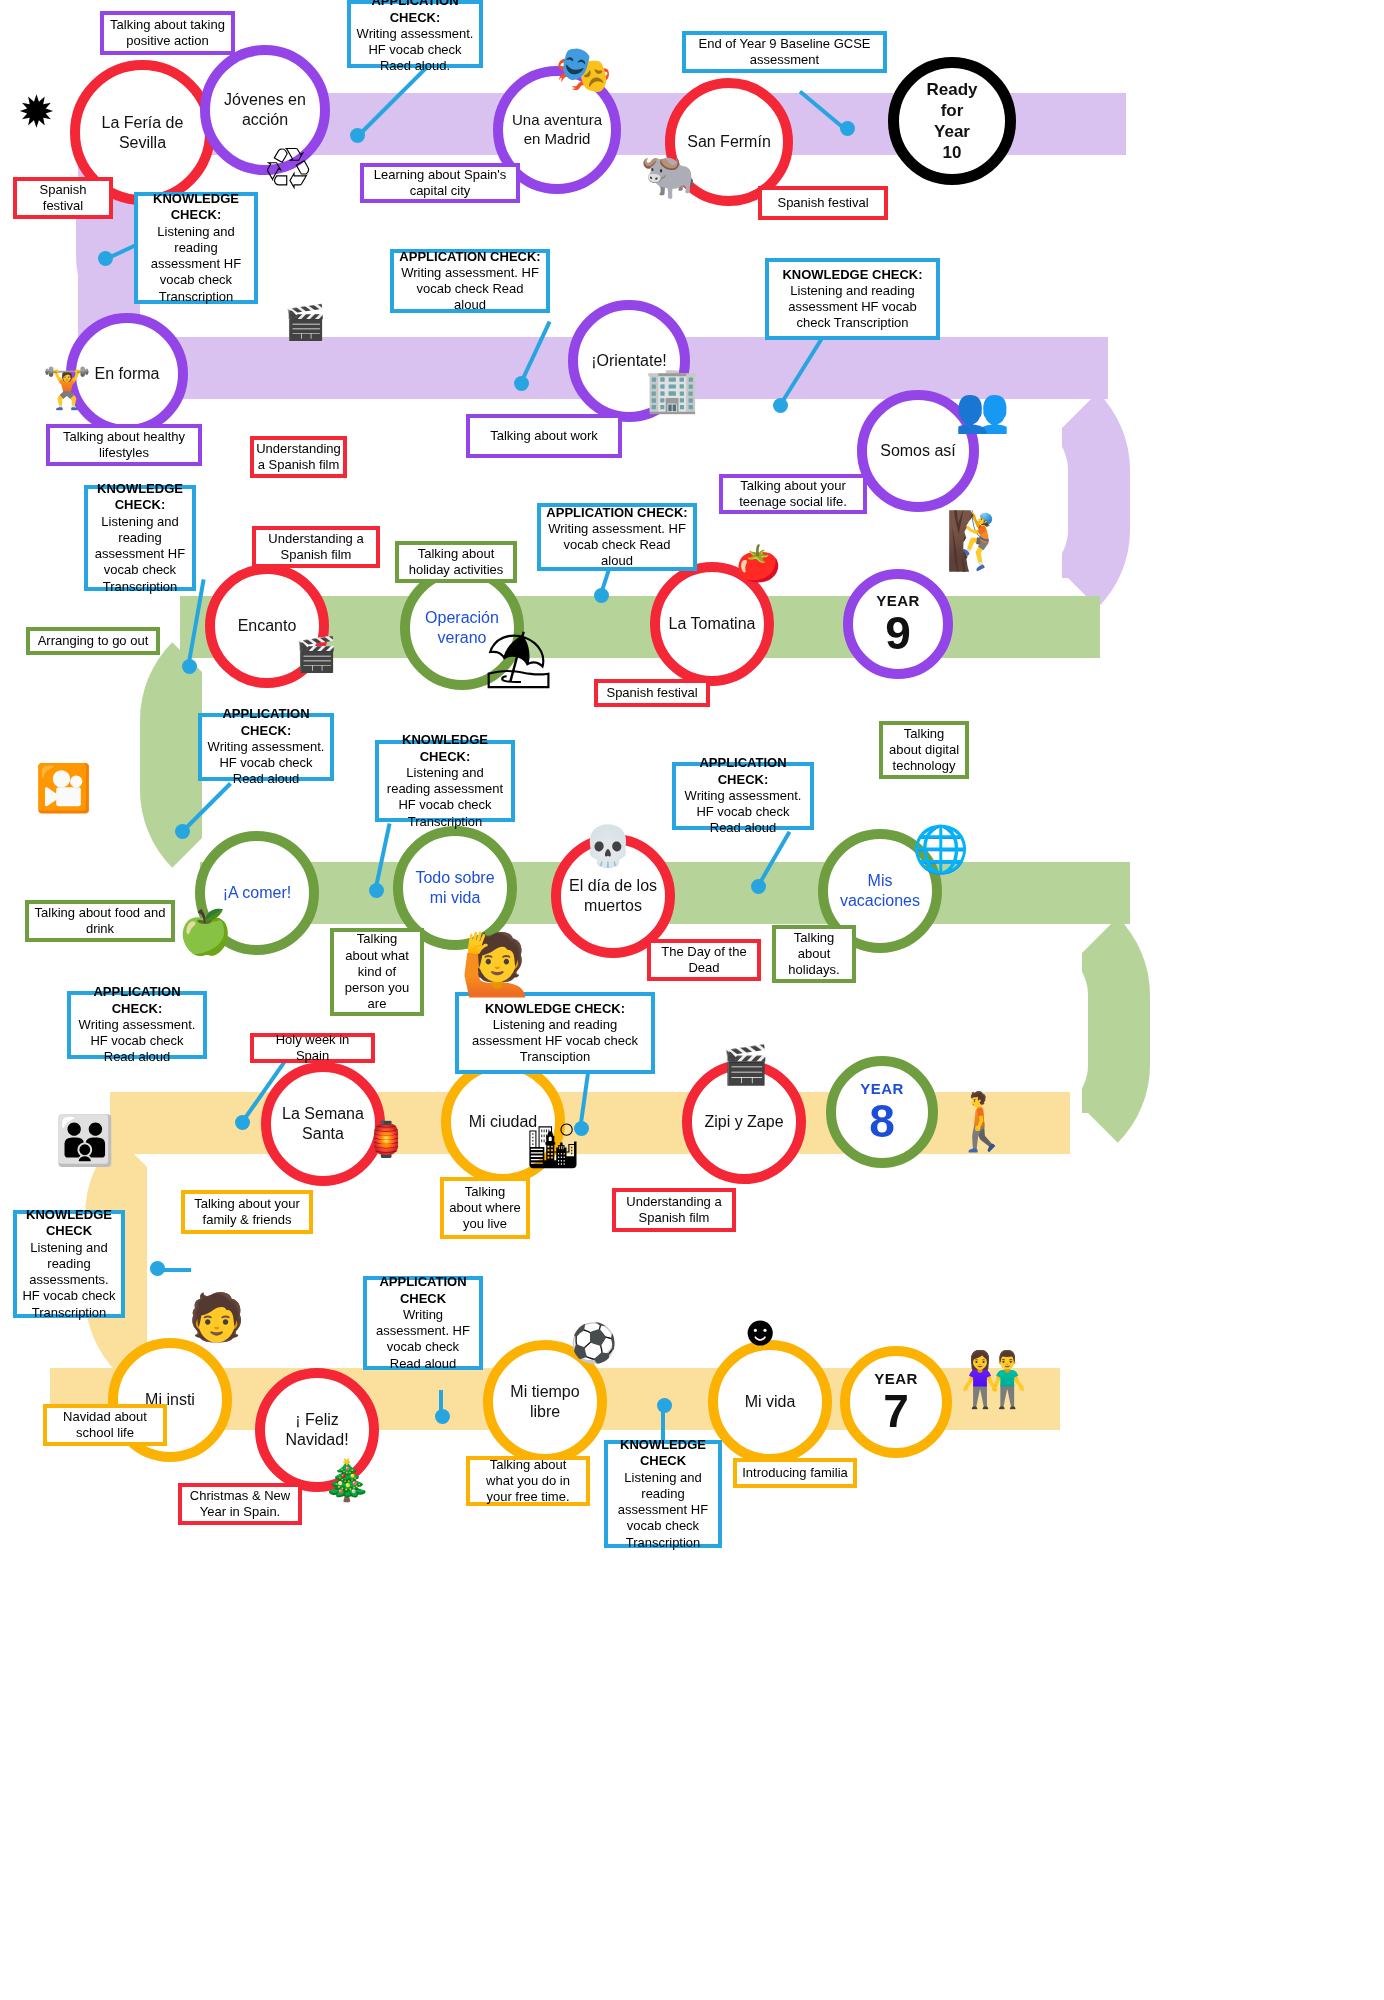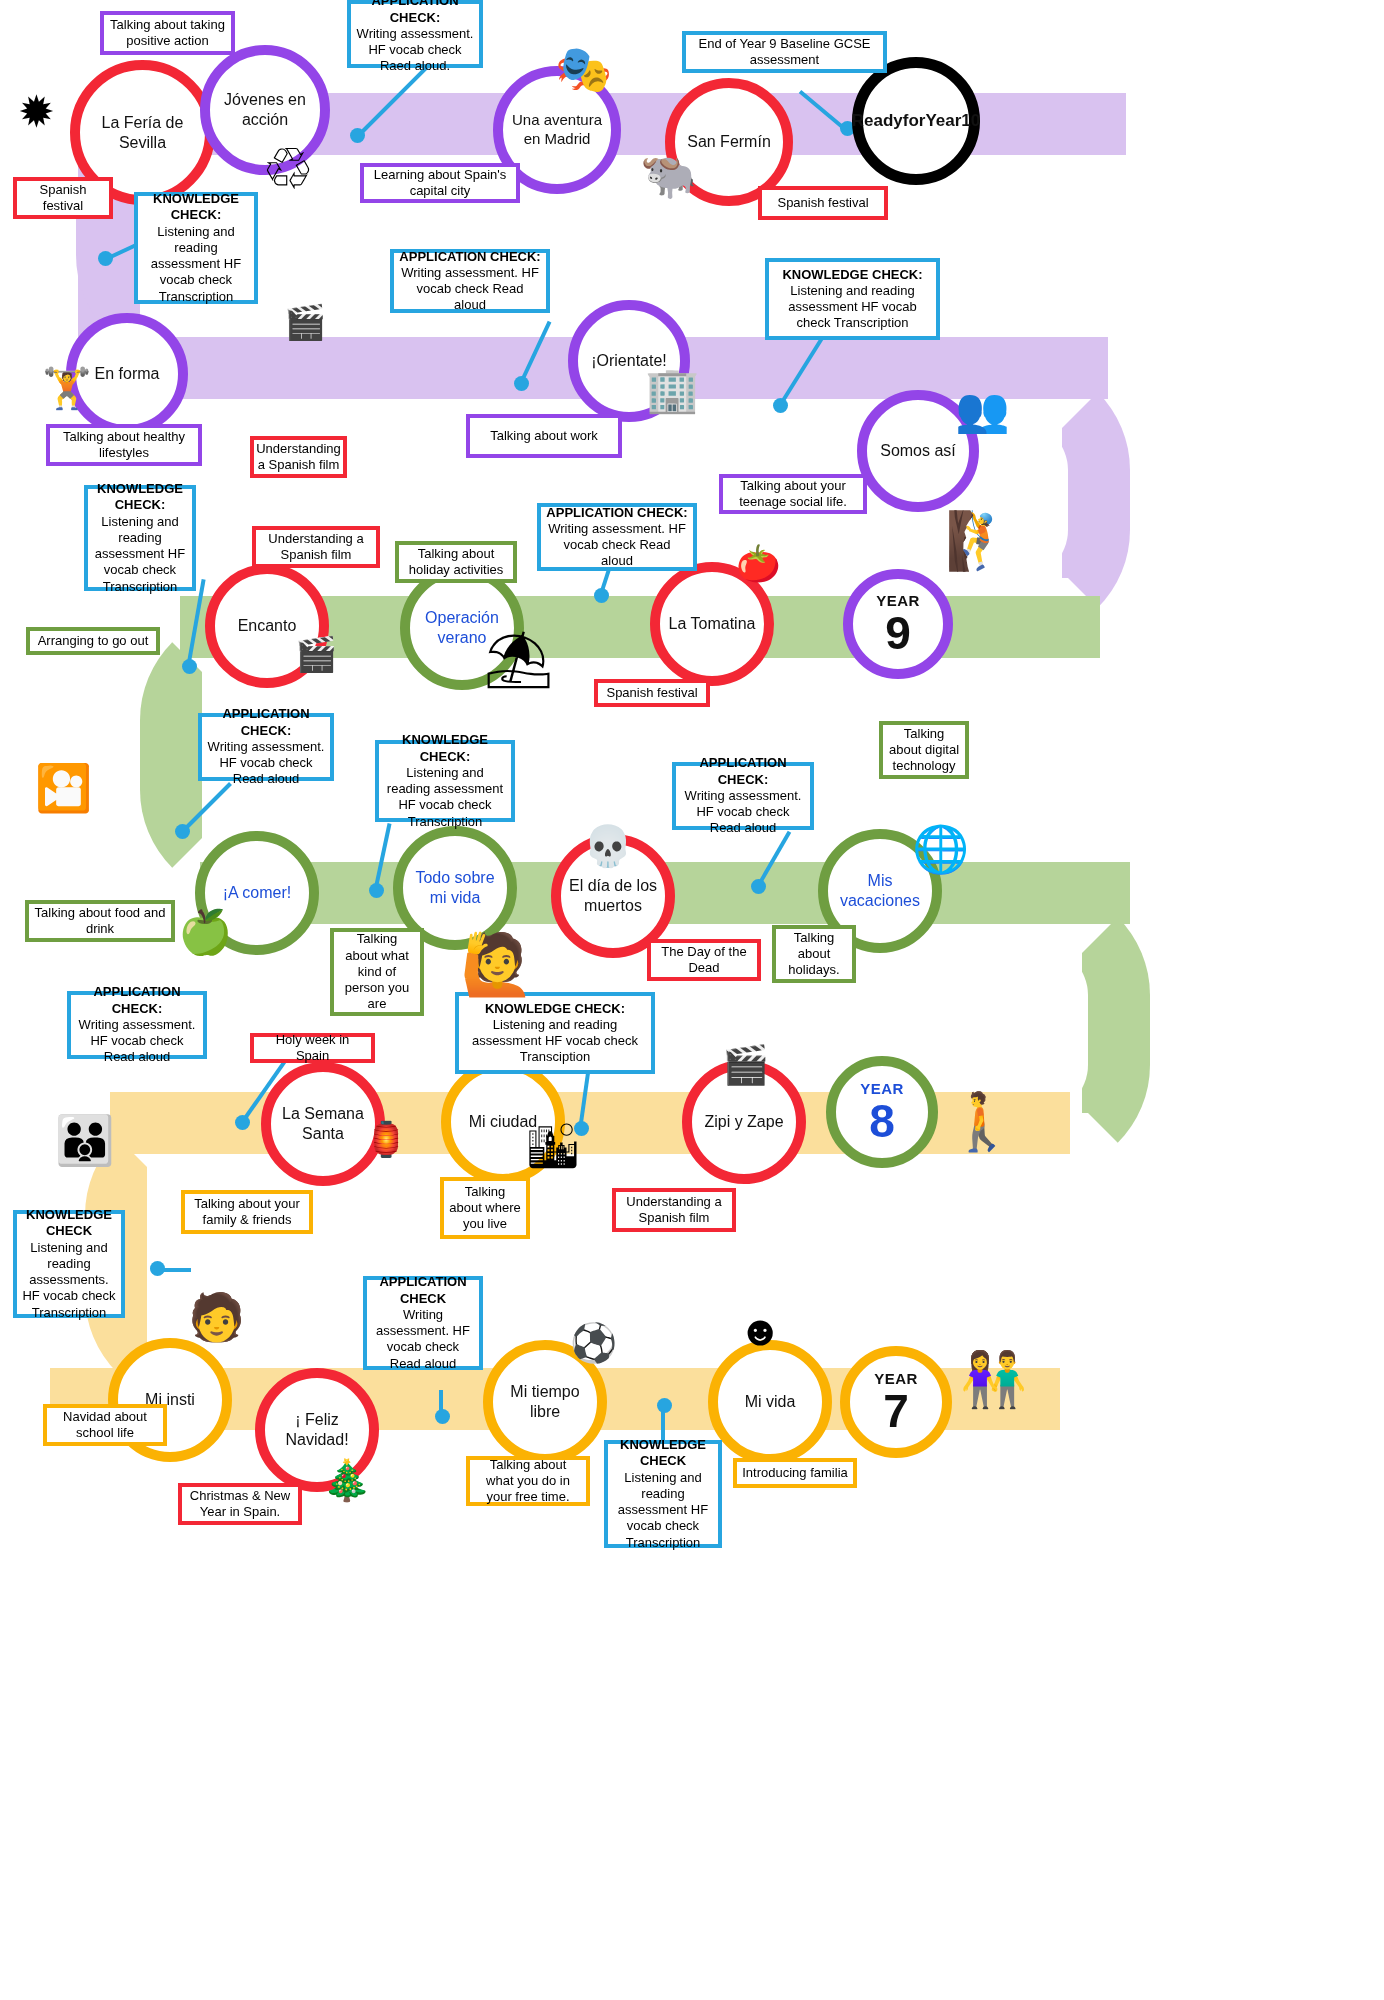--- a/index.html
+++ b/index.html
@@ -116,21 +116,21 @@
     </div>
   <div class="node n-purple" style="left:200px;top:45px;width:130px;height:130px;font-size:16px;">
       <span class="lbl">Jóvenes en acción</span>
     </div>
   <div class="node n-purple" style="left:493px;top:66px;width:128px;height:128px;font-size:15px;">
       <span class="lbl">Una aventura en Madrid</span>
     </div>
   <div class="node n-red" style="left:665px;top:78px;width:128px;height:128px;font-size:16px;">
       <span class="lbl">San Fermín</span>
     </div>
-  <div class="node n-black" style="left:852px;top:57px;width:128px;height:128px;font-size:17px;font-weight:700;flex-direction:row;">
+  <div class="node n-black" style="left:888px;top:57px;width:128px;height:128px;font-size:17px;font-weight:700;flex-direction:column;">
     <span>Ready</span>
     <span>for</span>
     <span>Year</span>
     <span>10</span>
   </div>
 
   <div class="node n-purple" style="left:66px;top:313px;width:122px;height:122px;font-size:16px;">
       <span class="lbl">En forma</span>
     </div>
   <div class="node n-purple" style="left:568px;top:300px;width:122px;height:122px;font-size:16px;">

